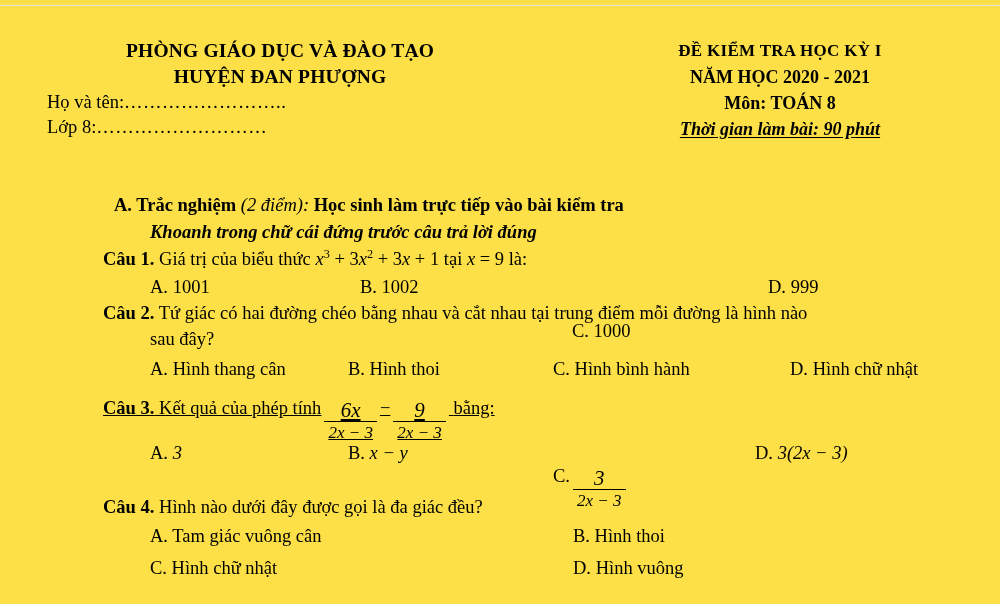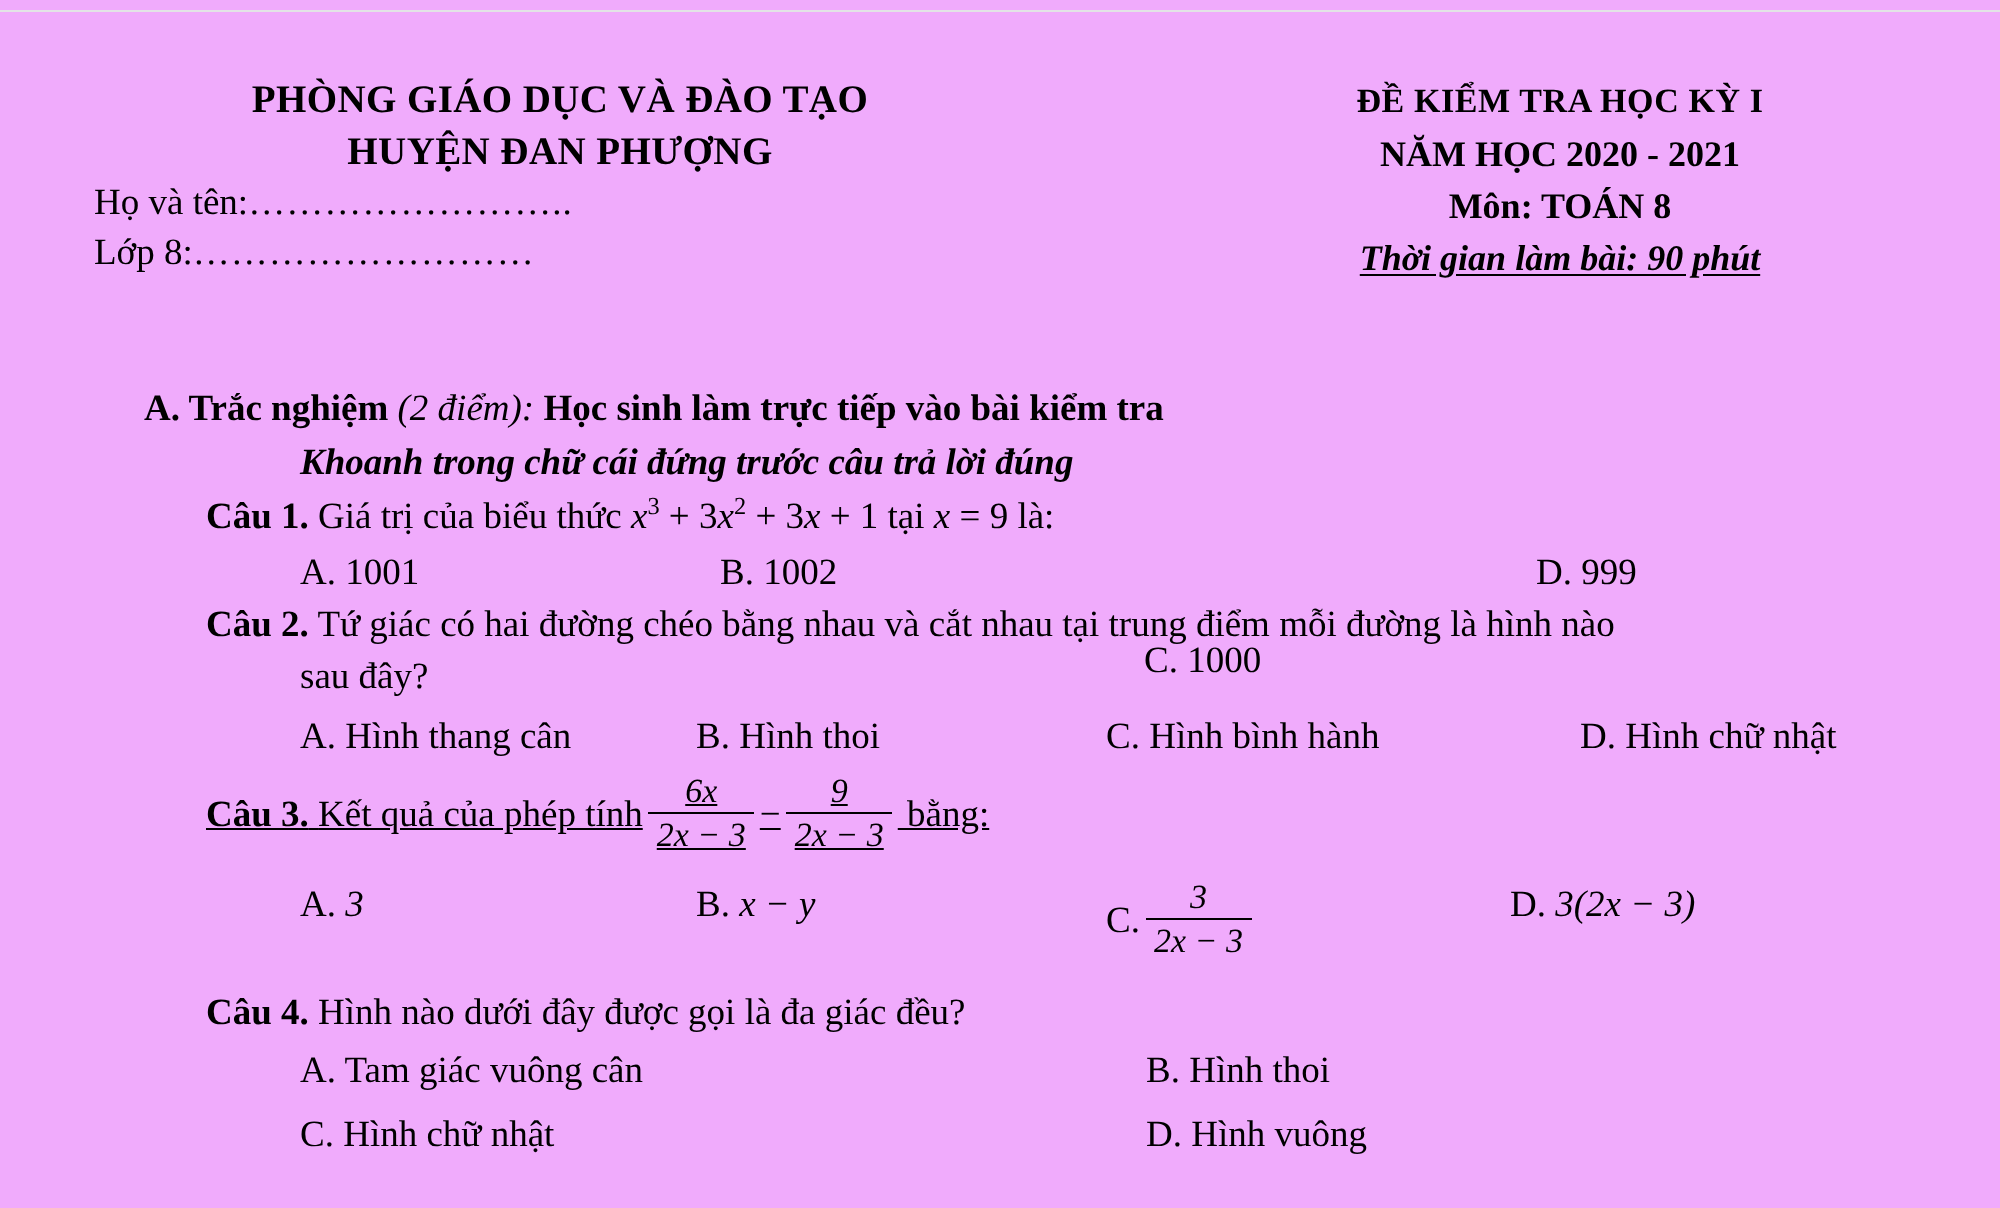--- a/index.html
+++ b/index.html
@@ -14,21 +14,21 @@
     position: relative;
     overflow: hidden;
     font-family: "Liberation Serif", "DejaVu Serif", serif;
     color: #000000;
     -webkit-font-smoothing: antialiased;
   }
 
   .page {
     position: absolute;
     inset: 0;
-    background: #f0abfc;
+    background: #fde047;
   }
 
   
   .scan-edge {
     position: absolute;
     top: 5px;
     left: 0;
     width: 1000px;
     height: 1px;
     background: #e3e3e6;
@@ -90,21 +90,21 @@
   .content {
     position: absolute;
     top: 192px;
     left: 0;
     width: 1000px;
     font-size: 18.5px;
     line-height: 24px;
   }
 
   .sec-head {
-    padding-left: 72px;
+    padding-left: 114px;
     font-size: 18.5px;
     line-height: 27px;
     white-space: nowrap;
   }
   .sec-head b { font-weight: bold; }
   .sec-head i { font-style: italic; font-weight: normal; }
 
   .sec-sub {
     padding-left: 150px;
     font-weight: bold;
@@ -171,22 +171,23 @@
     display: inline-block;
     vertical-align: middle;
     text-align: center;
     margin: 0 3px;
     position: relative;
     top: -1px;
   }
   .frac .top {
     display: block;
     padding: 0 6px 1px 6px;
-    font-size: 17px;
+    font-size: 21px;
     line-height: 19px;
+    margin-top: 30px;
   }
   .frac .bar {
     display: block;
     border-top: 1.4px solid #000;
     height: 0;
   }
   .frac .bot {
     display: block;
     padding: 1px 4px 0 4px;
     font-size: 17px;

